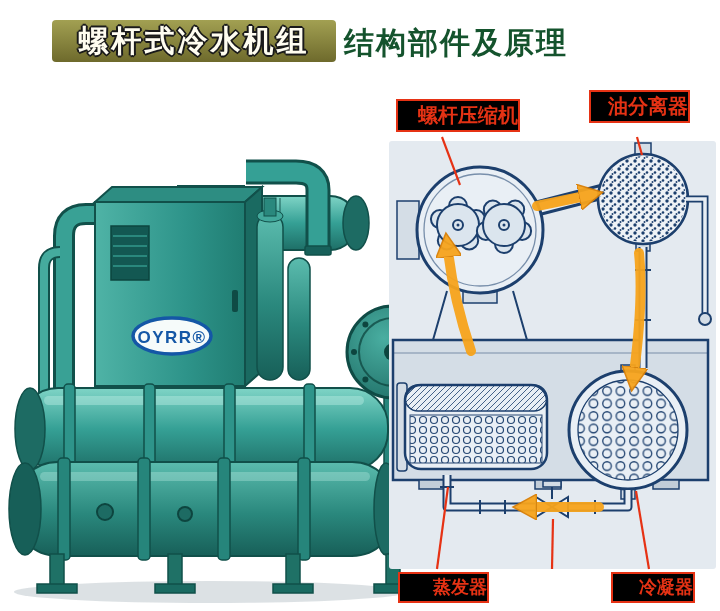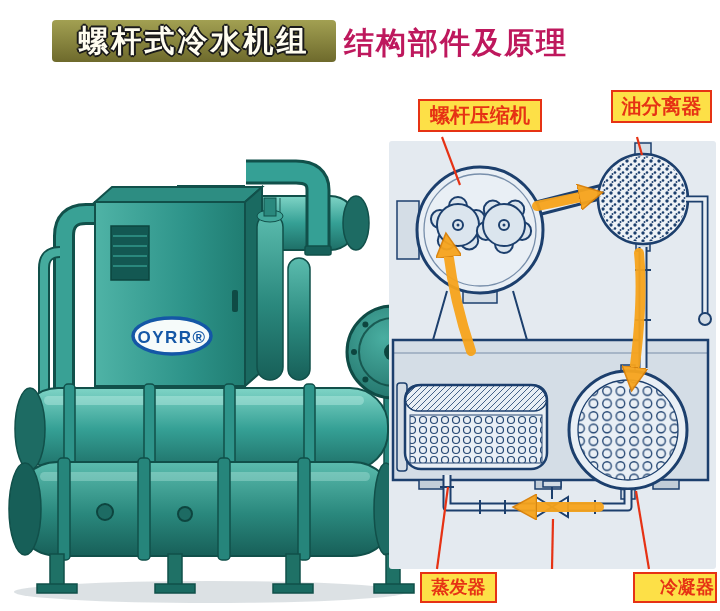--- a/index.html
+++ b/index.html
@@ -10,32 +10,32 @@
   .title-main {
     position:absolute; left:52px; top:20px; width:284px; height:42px;
     background:linear-gradient(#a2a052,#6e6a2c);
     color:#fffdf0; font-size:30px; font-weight:bold; letter-spacing:3px;
     text-align:center; line-height:42px; border-radius:4px;
     text-shadow:-2px 0 #1a1a1a, 2px 0 #1a1a1a, 0 -2px #1a1a1a, 0 2px #1a1a1a,
                 -1px -1px #1a1a1a, 1px 1px #1a1a1a, -1px 1px #1a1a1a, 1px -1px #1a1a1a;
   }
   .title-sub {
     position:absolute; left:344px; top:25px; height:36px;
-    color:#be185d; font-size:30px; font-weight:bold; letter-spacing:2px; line-height:36px;
+    color:#14532d; font-size:30px; font-weight:bold; letter-spacing:2px; line-height:36px;
   }
   .machine-svg { position:absolute; left:0px; top:140px; width:440px; height:470px; }
   .diagram-svg { position:absolute; left:385px; top:135px; width:335px; height:476px; }
   .part-label {
     position:absolute; box-sizing:border-box; z-index:5;
-    background:#fde047; border:2px solid #e63214; color:#e63214;
-    font-weight:bold; text-align:center;margin-left:22px;
+    background:#000000; border:2px solid #e63214; color:#e63214;
+    font-weight:bold; text-align:right;
   }
   .lbl-compressor { left:396px; top:99px;  width:124px; height:33px; font-size:20px; line-height:28px; }
   .lbl-separator  { left:589px; top:90px;  width:101px; height:33px; font-size:20px; line-height:28px; }
-  .lbl-evaporator { left:398px; top:572px; width:77px;  height:31px; font-size:18px; line-height:26px; }
+  .lbl-evaporator { left:398px; top:572px; width:91px;  height:31px; font-size:18px; line-height:26px; }
   .lbl-throttle   { left:514px; top:572px; width:77px;  height:31px; font-size:18px; line-height:26px; }
   .lbl-condenser  { left:611px; top:572px; width:84px;  height:31px; font-size:18px; line-height:26px;padding-left:24px; }
 </style>
 </head>
 <body>
 
 <div class="canvas">
 
   <div class="title-main">螺杆式冷水机组</div>
   <div class="title-sub">结构部件及原理</div>

